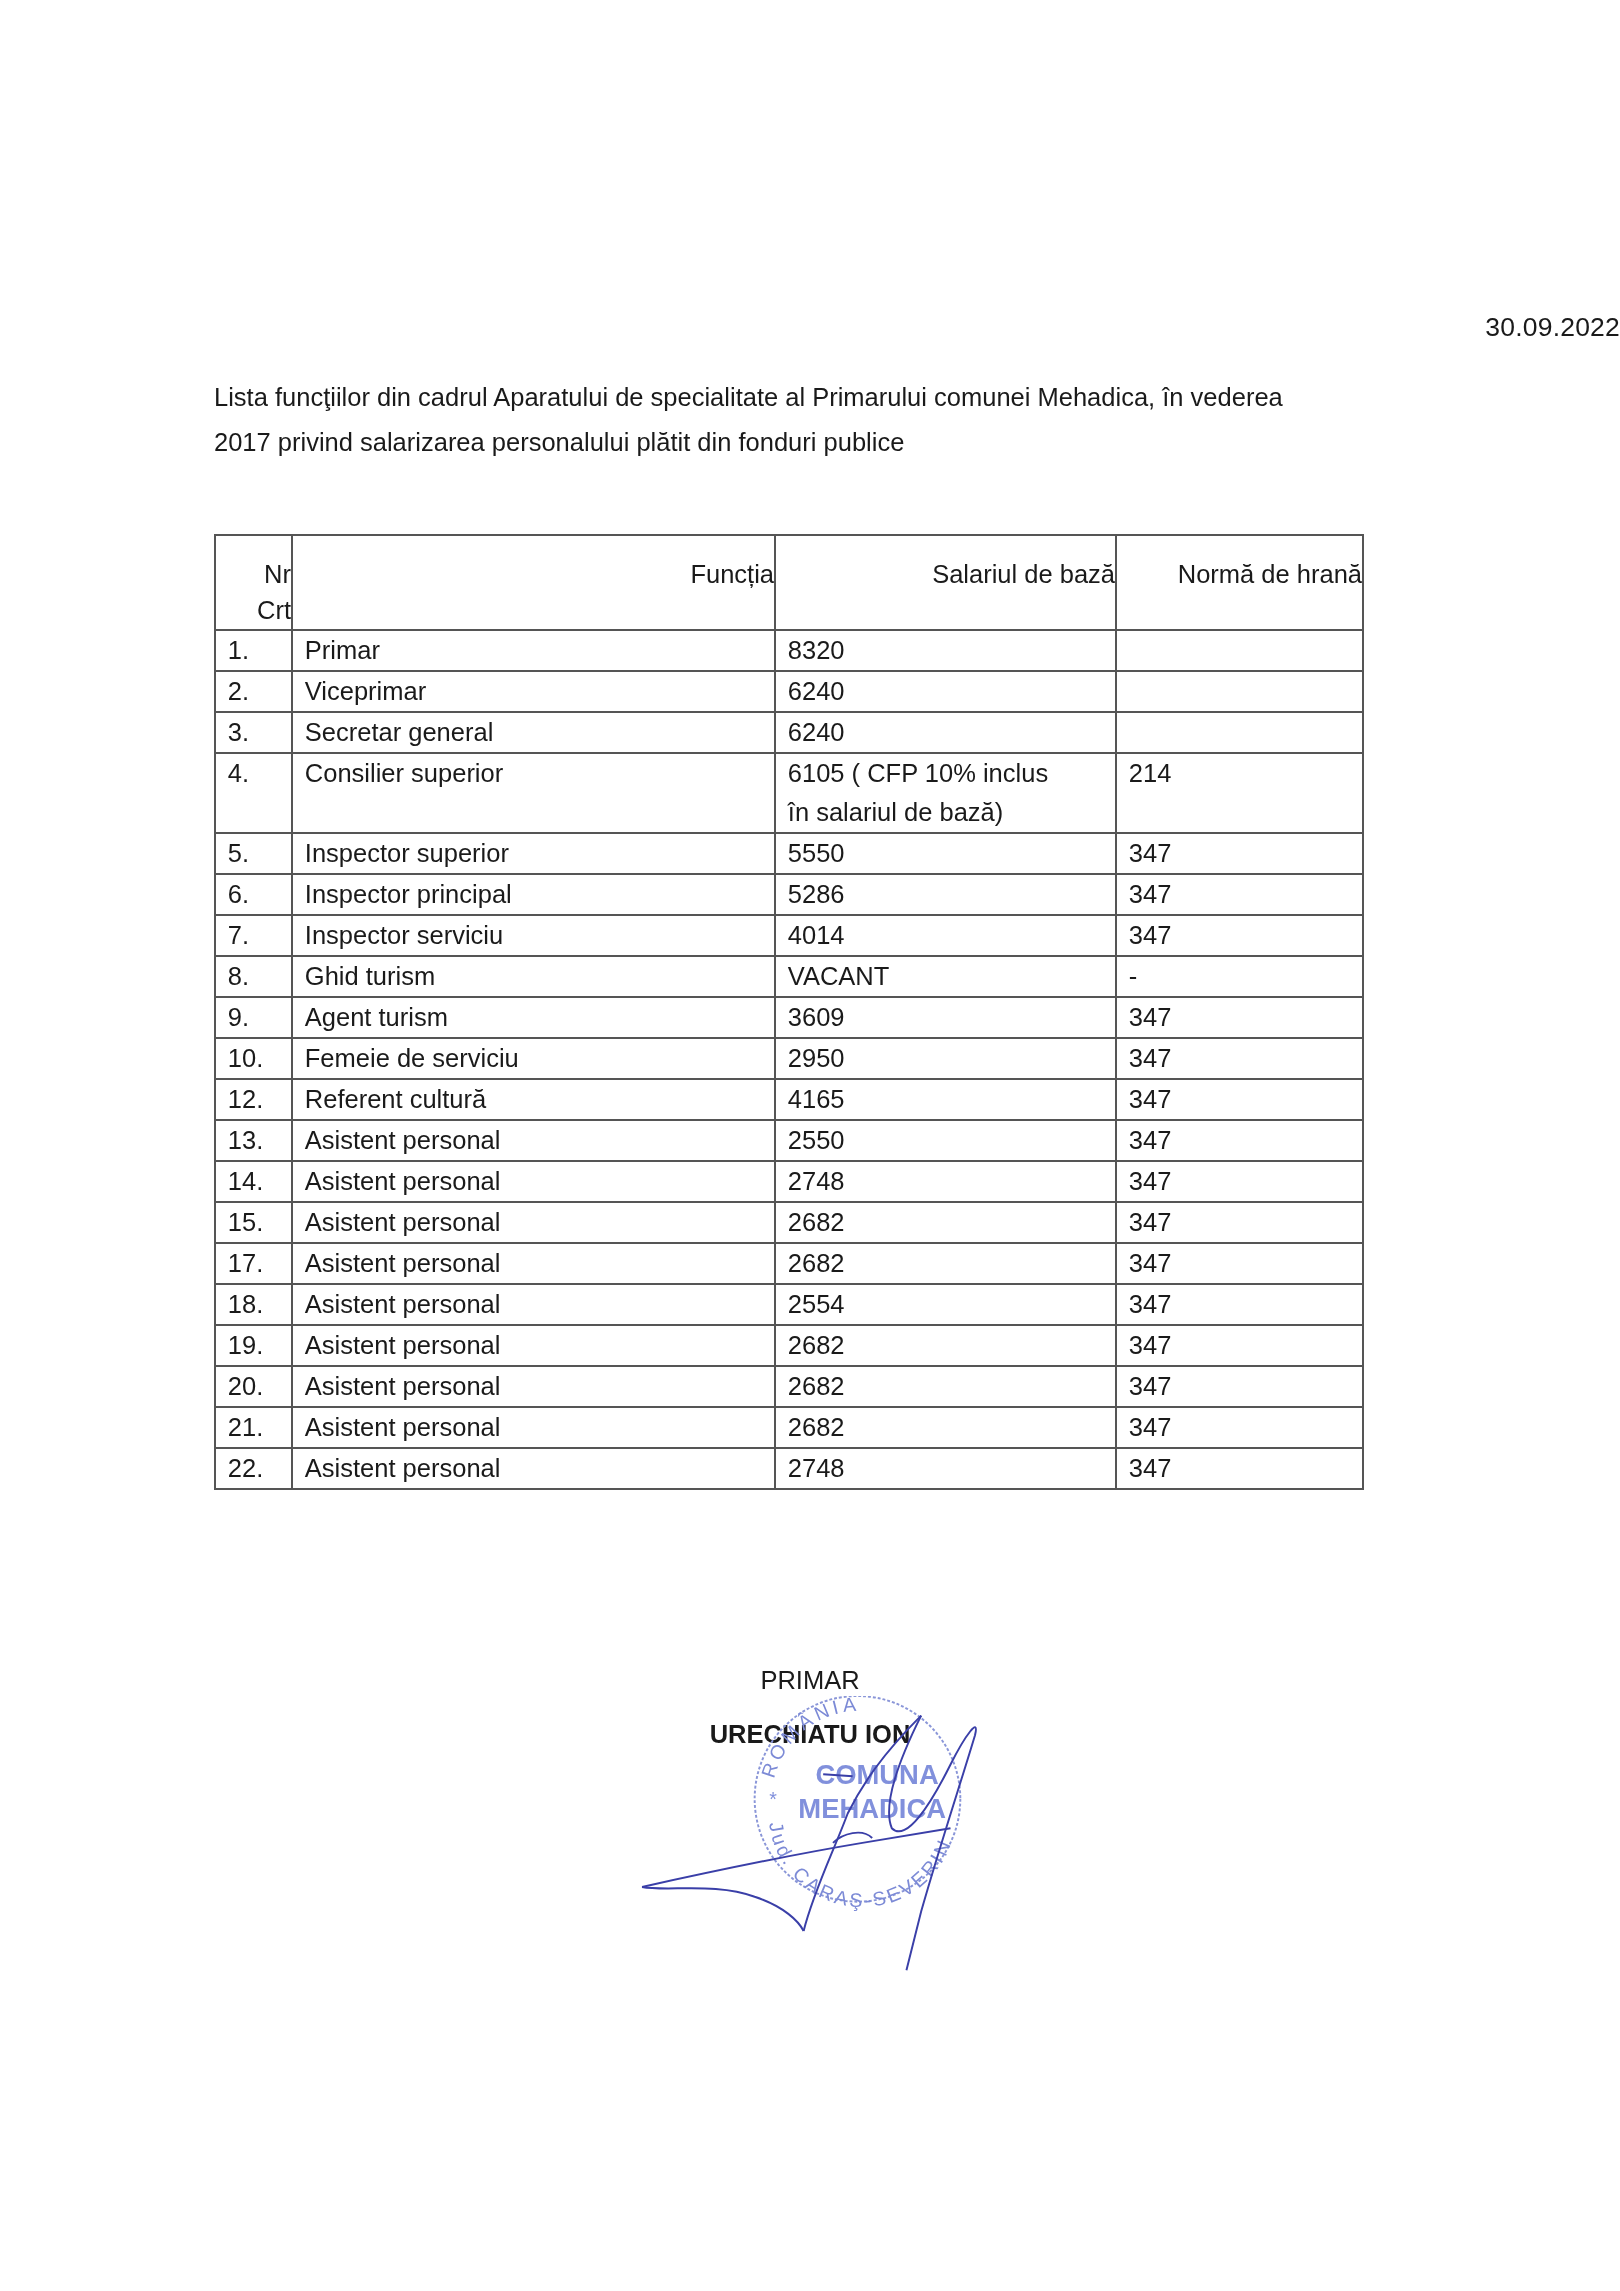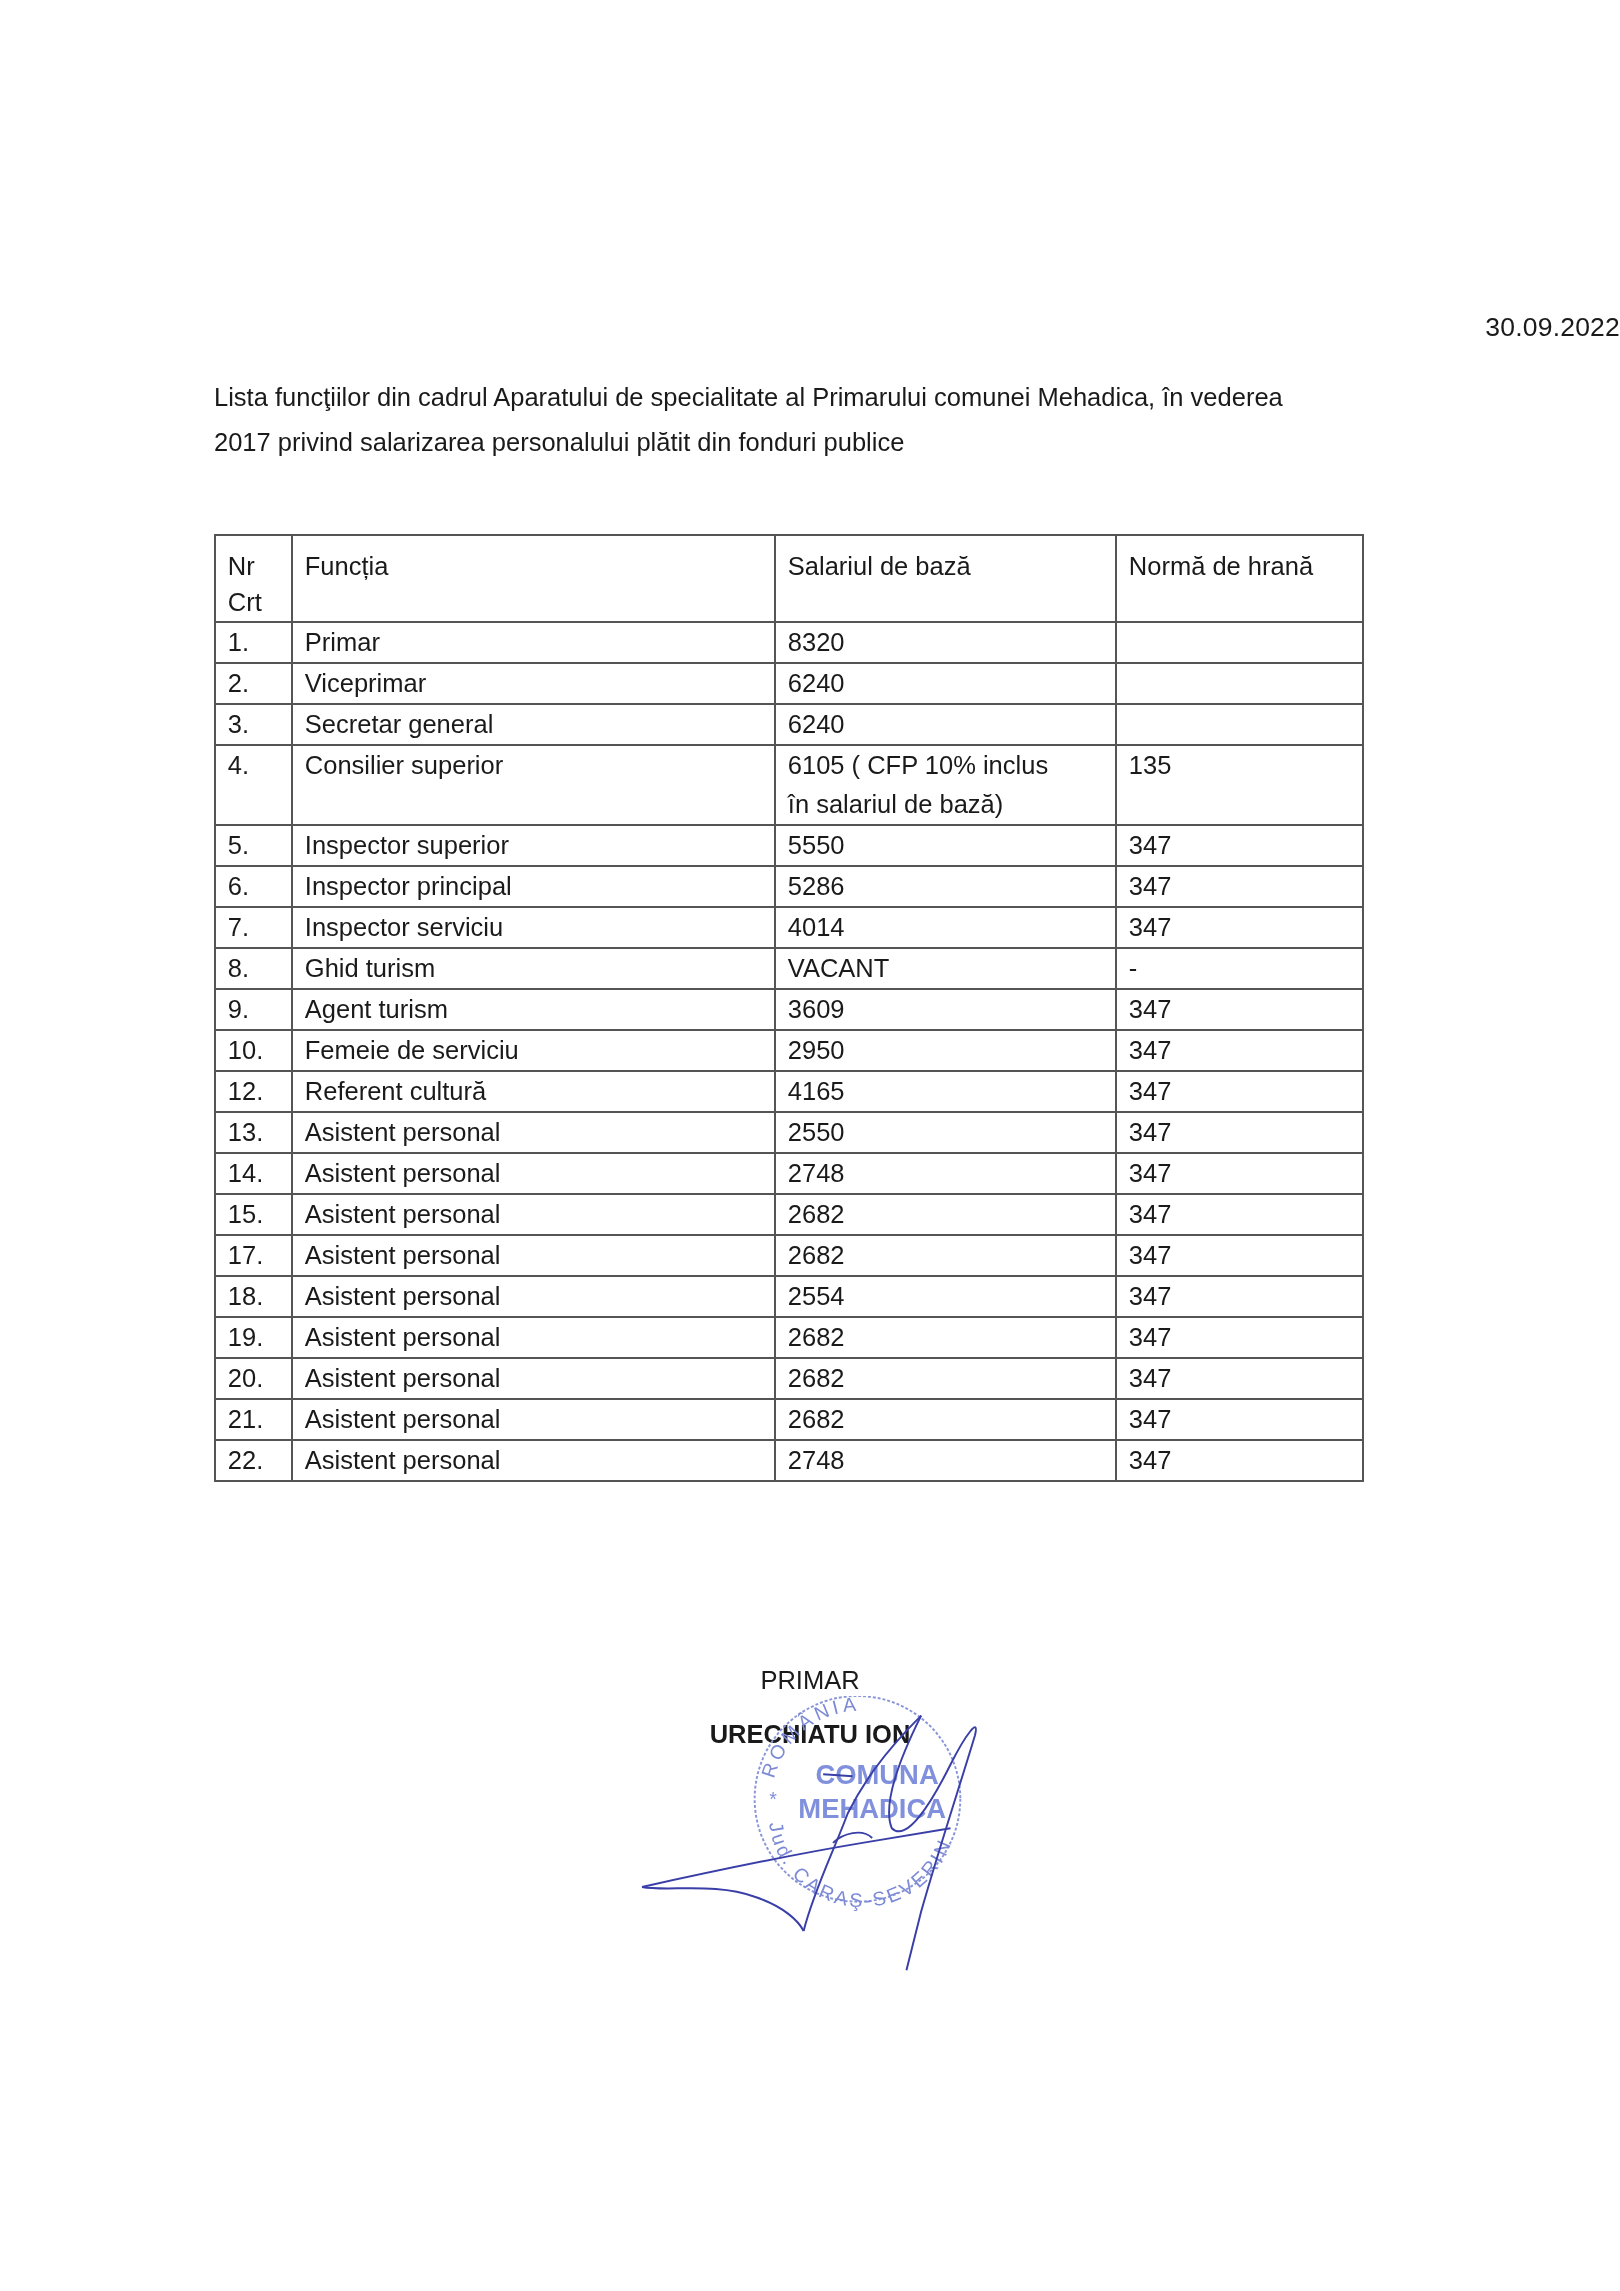--- a/index.html
+++ b/index.html
@@ -3,21 +3,21 @@
 <meta charset="utf-8">
 <style>
   html, body { margin:0; padding:0; background:#ffffff; }
   body { width:1620px; height:2292px; position:relative; overflow:hidden;
          font-family:"Liberation Sans", "DejaVu Sans", sans-serif; color:#1a1a1a; }
   .date { position:absolute; top:312px; left:0; width:1620px; text-align:right; font-size:26.5px; letter-spacing:0.2px; }
   .intro { position:absolute; top:375px; left:214px; width:1274px; font-size:25.5px; line-height:45px; }
   .intro div { white-space:nowrap; }
   table.sal { position:absolute; top:534px; left:214px; border-collapse:collapse; font-size:25.5px; }
   table.sal td, table.sal th { border:2px solid #555; padding:0 0 0 11.8px; vertical-align:top; text-align:left; font-weight:normal; }
-  table.sal th { height:73px; line-height:36px; padding-top:12px; }
+  table.sal th { height:73px; line-height:36px; padding-top:20px;text-align:right; }
   table.sal td { height:39px; line-height:39px; }
   table.sal tr.tall td { height:78px; line-height:39px; }
   col.c1 { width:77px; } col.c2 { width:483px; } col.c3 { width:341px; } col.c4 { width:247px; }
   .sig { position:absolute; left:0; width:1620px; text-align:center; font-size:25.5px; }
   .stamp { position:absolute; left:627px; top:1696px; }
 </style>
 </head>
 <body>
 
 <div class="date">30.09.2022</div>
@@ -58,21 +58,21 @@
       <tr>
         <td>3.</td>
         <td>Secretar general</td>
         <td><span>6240</span></td>
         <td></td>
       </tr>
       <tr class="tall">
         <td>4.</td>
         <td>Consilier superior</td>
         <td><span>6105 ( CFP 10% inclus</span><br><span>în salariul de bază)</span></td>
-        <td>135</td>
+        <td>214</td>
       </tr>
       <tr>
         <td>5.</td>
         <td>Inspector superior</td>
         <td><span>5550</span></td>
         <td>347</td>
       </tr>
       <tr>
         <td>6.</td>
         <td>Inspector principal</td>

